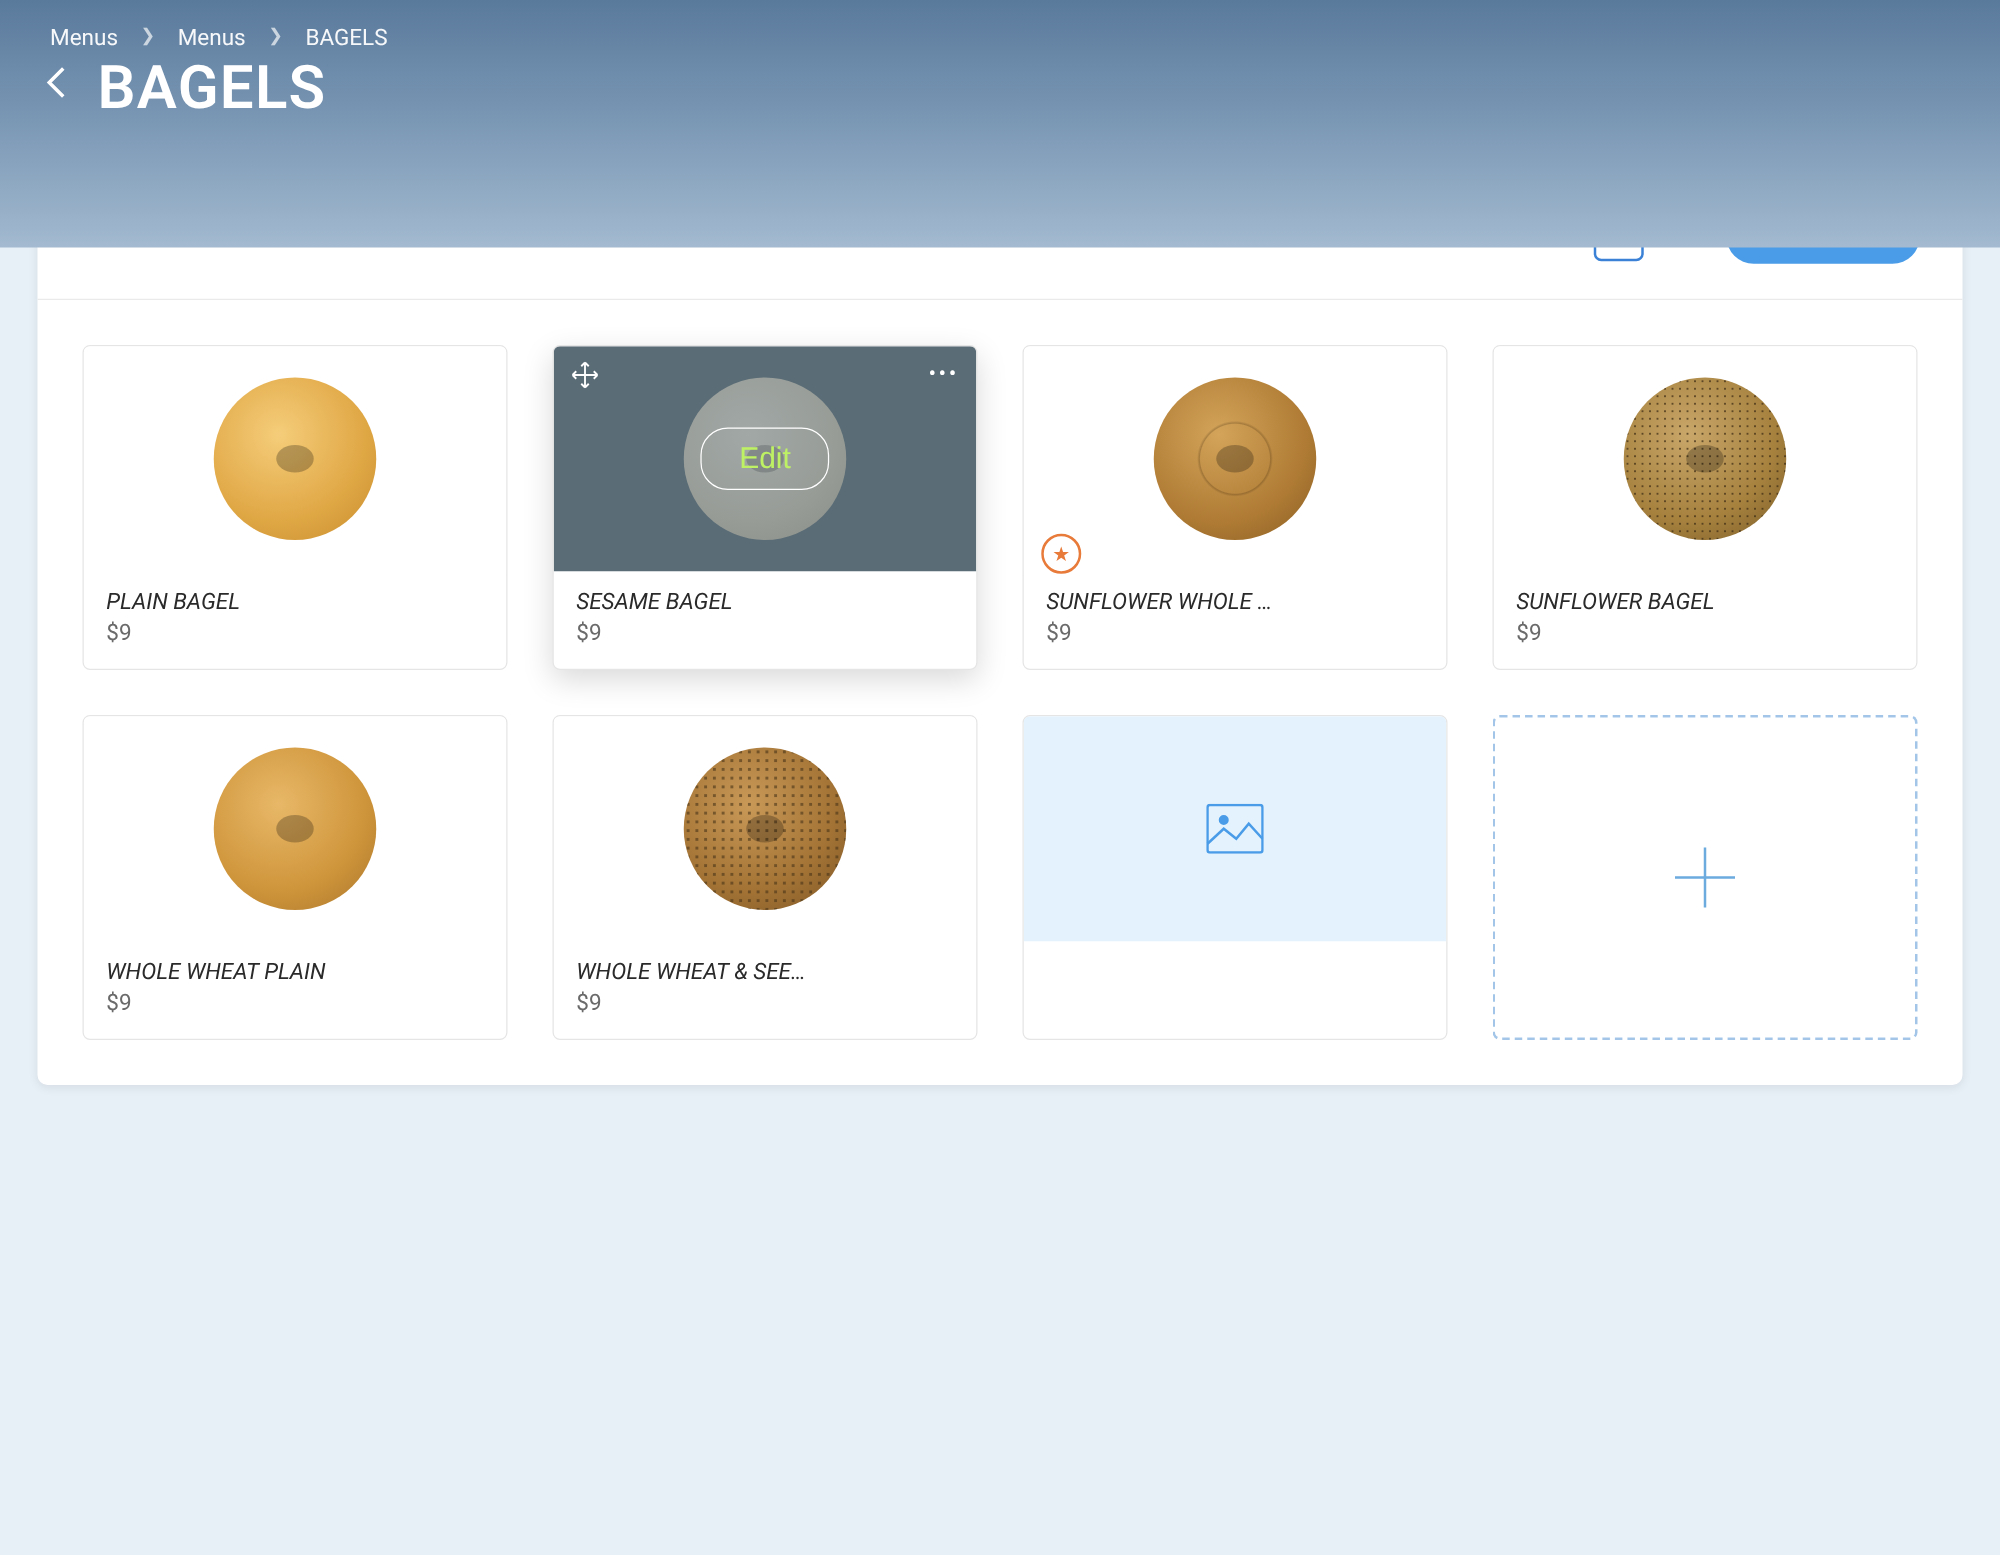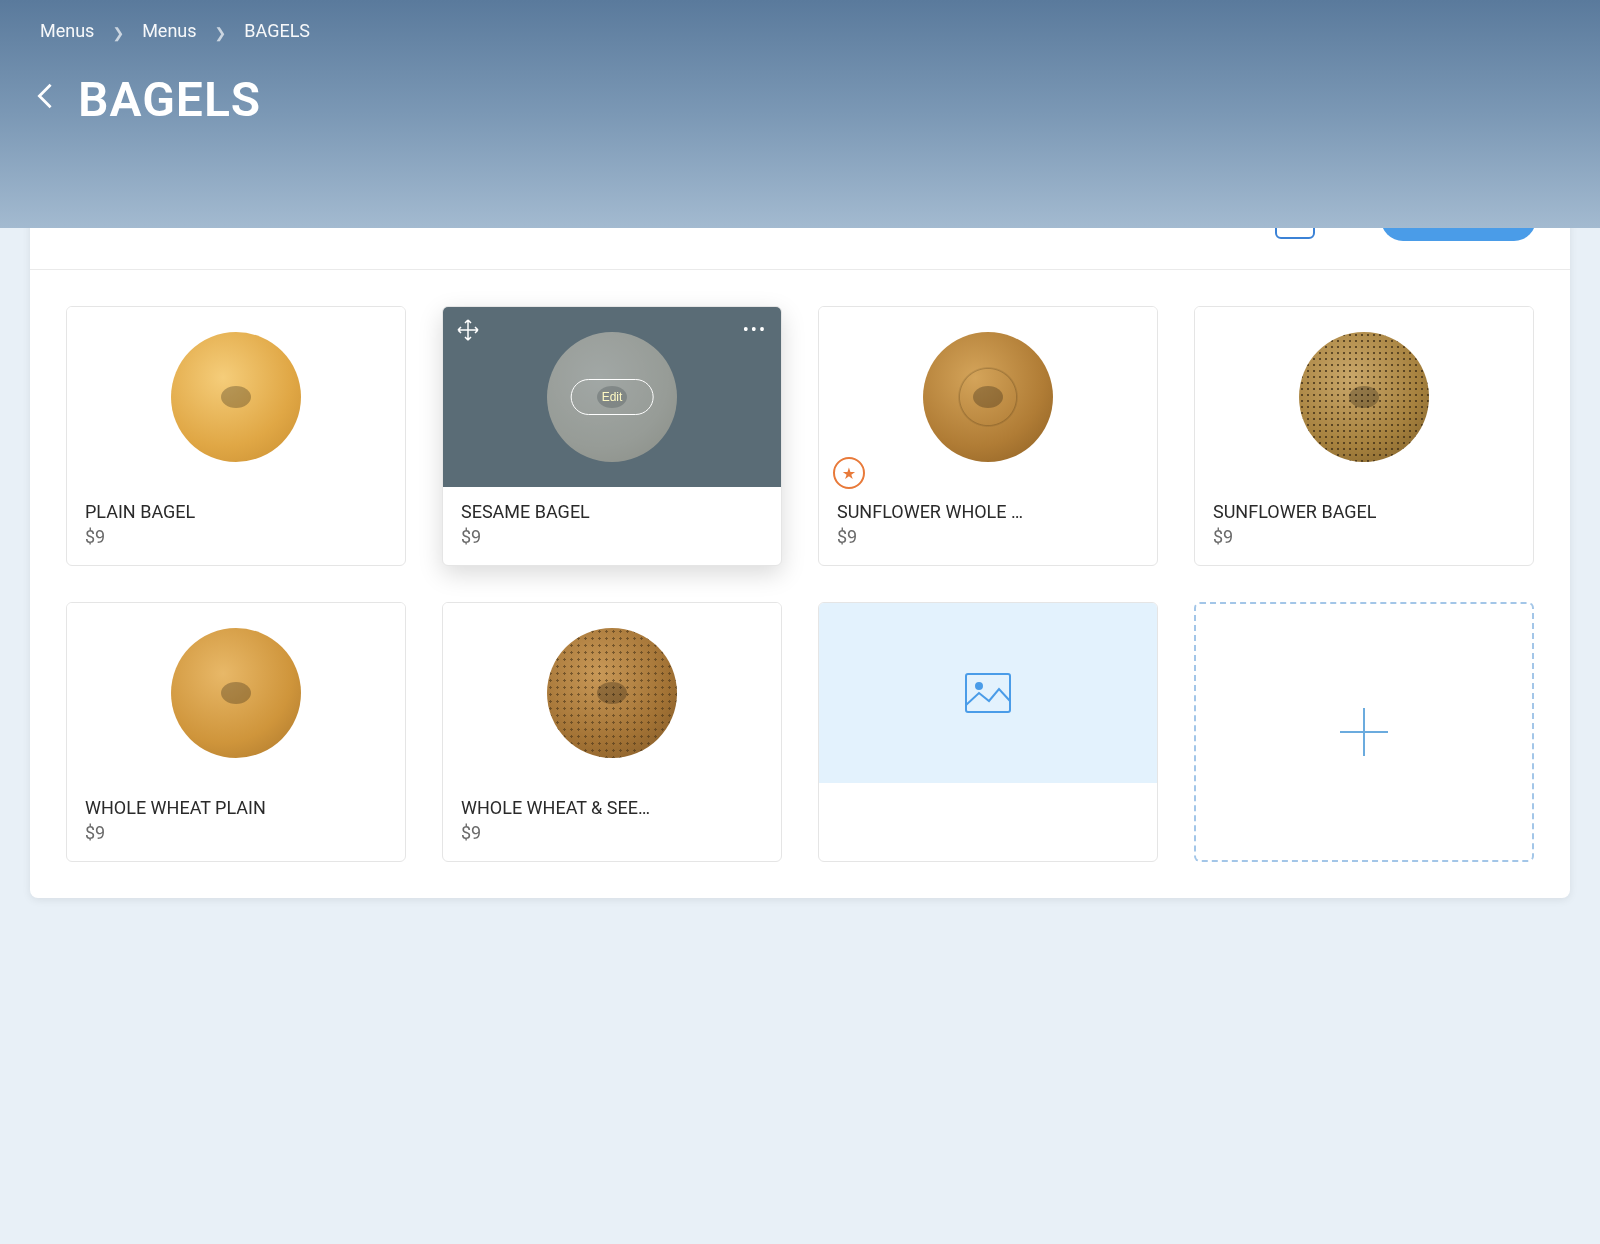--- a/index.html
+++ b/index.html
@@ -8,25 +8,24 @@
       background: #e8f0f7;
       min-height: 100vh;
     }
     .header-bg {
       background: linear-gradient(180deg, #5a7a9c 0%, #7b98b5 50%, #a3bad0 100%);
       padding: 20px 40px 100px;
       position: relative;
     }
     .breadcrumb {
       display: flex;
-      align-items: flex-end;
+      align-items: flex-start;
       gap: 18px;
       color: #fff;
       font-size: 18px;
-      margin-bottom: 30px;
       opacity: 0.95;
     }
     .breadcrumb-item { cursor: pointer; }
     .breadcrumb-chevron { opacity: 0.7; font-size: 14px; }
     .title-row {
       display: flex;
       align-items: center;
       gap: 24px;
     }
     .back-arrow {
@@ -153,25 +152,25 @@
       justify-content: space-between;
       color: #fff;
     }
     .move-handle { cursor: move; }
     .more-dots { cursor: pointer; letter-spacing:2px; font-size:18px; }
     .edit-btn {
       position: absolute;
       top: 50%; left: 50%;
       transform: translate(-50%, -50%);
       border: 1.5px solid #fff;
-      color: #fef9c3;
+      color: #bef264;
       background: transparent;
       border-radius: 22px;
       padding: 10px 30px;
-      font-size: 12px;
+      font-size: 24px;
       cursor: pointer;
     }
     .star-badge {
       position: absolute;
       bottom: -2px;
       left: 14px;
       width: 32px; height: 32px;
       border: 2px solid #e87a3a;
       border-radius: 50%;
       display: flex;
@@ -184,20 +183,21 @@
     .card-info {
       padding: 14px 18px 18px;
     }
     .dish-name {
       font-size: 18px;
       color: #2a2a2a;
       margin-bottom: 4px;
       white-space: nowrap;
       overflow: hidden;
       text-overflow: ellipsis;
+      font-style: italic;
     }
     .dish-price {
       font-size: 18px;
       color: #6a6a6a;
     }
     .card.placeholder .card-image {
       background: #e3f2fd;
     }
     .image-icon { color: #4a9ce8; }
     .add-card {

